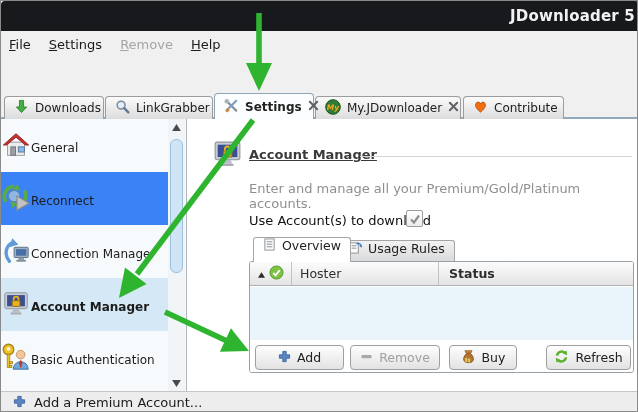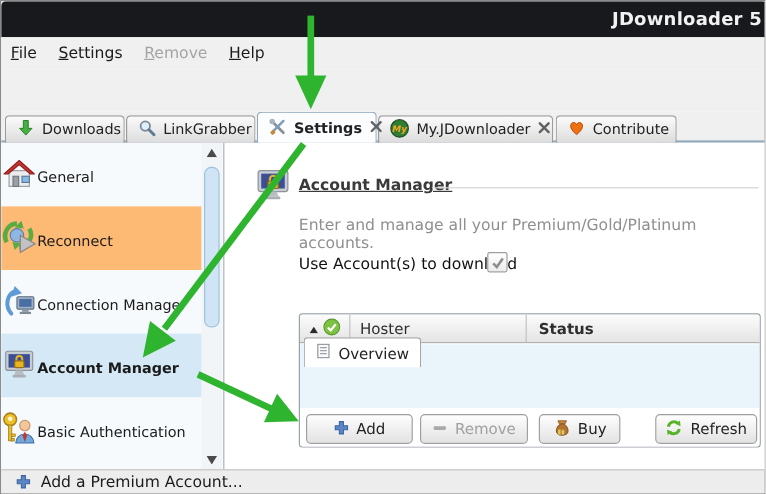--- a/index.html
+++ b/index.html
@@ -33,41 +33,41 @@
          border-radius:4px 4px 0 0; display:flex; align-items:center; gap:6px; padding:0 9px; font-size:12px; color:#222; z-index:1; }
   .tab.active { height:26px; background:#fbfdfe; font-weight:bold; z-index:3; border-color:#8fa6b8; }
   .tab .tlabel { white-space:nowrap; }
 
   
   .body { position:absolute; left:0; top:118px; width:638px; height:272px; background:#fff; }
 
   
   .sidebar { position:absolute; left:0; top:0; width:186px; height:272px; background:#f7fafc; border-right:1px solid #aeb4ba; }
   .side-item { position:absolute; left:0; width:167px; height:53px; display:flex; flex-direction:row; align-items:center; justify-content:flex-start; padding-top:3px; }
-  .side-item.stripe { background:#fdba74; }
+  .side-item.stripe { background:#3b82f6; }
   .side-item.selected { background:#d5e8f5; }
   .side-item .slabel { font-size:12px; color:#1b1b1b; margin-top:1px; white-space:nowrap; }
   .side-item.selected .slabel { font-weight:bold; }
   .vscroll { position:absolute; right:1px; top:0; width:17px; height:272px; background:#f2f5f8; }
   .vscroll .sbtn { position:absolute; left:0; width:17px; height:16px; display:flex; align-items:center; justify-content:center; }
   .vscroll .thumb { position:absolute; left:2px; top:20px; width:13px; height:134px; background:#cfe4f4; border:1px solid #9fc2dc; border-radius:6px; }
 
   
   .main { position:absolute; left:187px; top:0; width:451px; height:272px; background:#fff; }
   .hdr-icon { position:absolute; left:23px; top:19px; }
   .heading { position:absolute; left:61px; top:28px; font-size:13px; font-weight:bold; color:#3a3a3a; text-decoration:underline; }
   .hrule { position:absolute; left:172px; top:37px; width:272px; height:1px; background:#d4d4d4; }
   .desc { position:absolute; left:61px; top:62px; font-size:13px; color:#8f8f8f; }
   .use-label { position:absolute; left:61px; top:94px; font-size:13px; color:#111; }
   .checkbox { position:absolute; left:218px; top:91px; width:17px; height:17px; border:1px solid #9e9e9e; border-radius:2px;
               background:linear-gradient(#ffffff,#ececec); display:flex; align-items:center; justify-content:center; }
 
   
-  .ptab { position:absolute; display:flex; align-items:center; gap:6px; padding:0 9px; font-size:12.5px; color:#222;
-          border:1px solid #a5a5a5; border-bottom:none; border-radius:3px 3px 0 0;margin-top:44px; }
+  .ptab { position:absolute; display:flex; gap:6px; padding:0 9px; font-size:12.5px; color:#222;
+          border:1px solid #a5a5a5; border-bottom:none; border-radius:3px 3px 0 0; }
   .ptab.active { left:65px; top:118px; height:25px; background:#ffffff; z-index:3; }
   .ptab.inactive { left:151px; top:121px; height:22px; background:linear-gradient(#f2f2f2,#d9d9d9); z-index:1; }
 
   
   .tcontainer { position:absolute; left:61px; top:142px; width:385px; height:112px; border:1px solid #98a0a8; border-radius:3px; background:#fff; overflow:hidden; z-index:2; }
   .thead { position:absolute; left:0; top:0; width:100%; height:24px; background:linear-gradient(#fcfcfc,#e4e4e4); border-bottom:1px solid #b0b0b0; display:flex; align-items:center; font-size:12.5px; color:#2e2e2e;text-align:right; }
   .thc0 { width:42px; display:flex; align-items:center; justify-content:center; gap:4px; height:100%; border-right:1px solid #c2c2c2; }
   .thc1 { width:147px; padding-left:8px; height:100%; display:flex; align-items:center; border-right:1px solid #c2c2c2; }
   .thc2 { flex:1; padding-left:10px; height:100%; display:flex; align-items:center;font-weight:bold; }
   .tbody { position:absolute; left:0; top:25px; width:100%; height:53px; background:#e9f4fb; }

